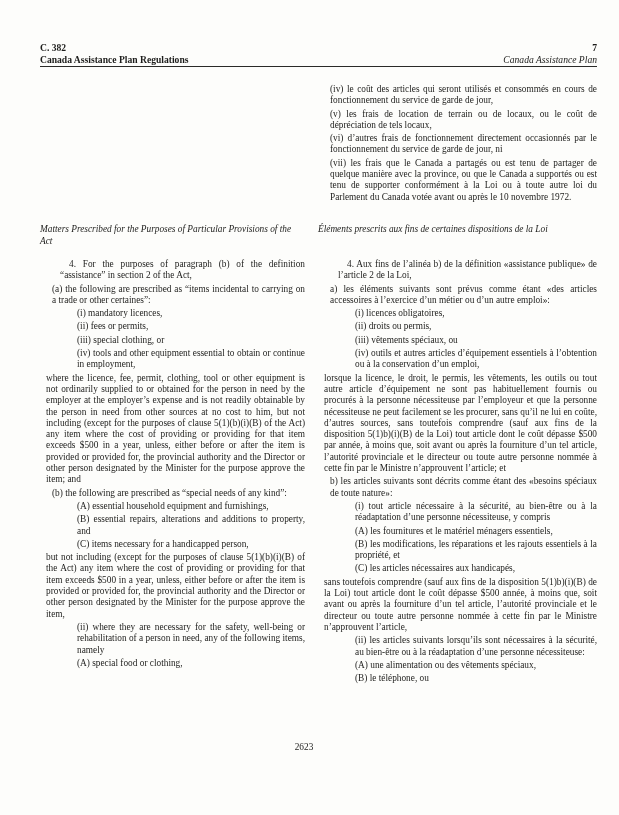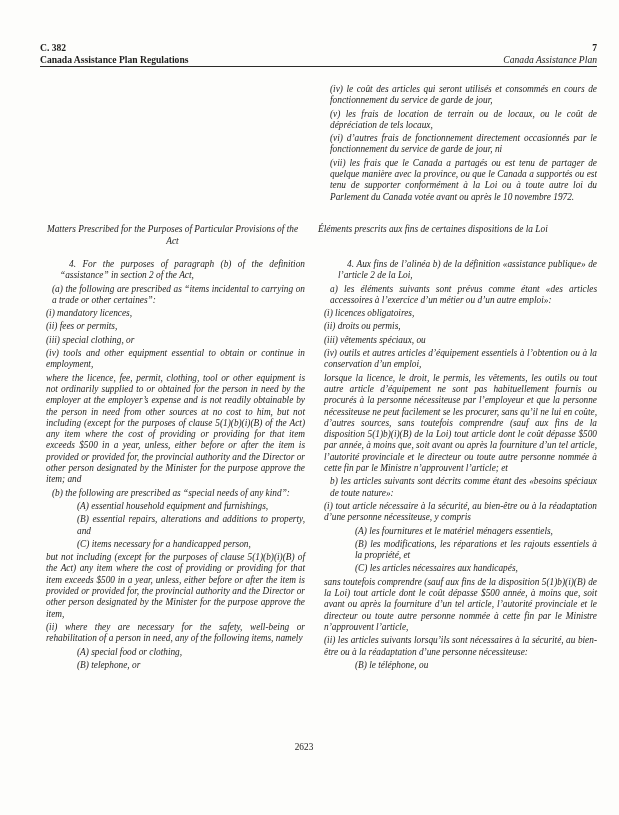--- a/index.html
+++ b/index.html
@@ -41,30 +41,29 @@
   .col-left  { width: 265px; flex: none; }
   .col-right { flex: 1; }
   .col-spacer { height: 140px; }
   .col-carryover { height: 140px; overflow: hidden; }
   .col-heading-box { height: 27px; margin-bottom: 8px; }
   .heading {
     font-style: italic;
     font-size: 9.3px;
     line-height: 11.5px;
   }
-  .heading.centered { text-align: center; }
+  .heading.centered { text-align: left; }
   .para {
     text-align: justify;
     margin-bottom: 2px;
-    font-style: italic;
   }
   .lvl-num   { text-indent: 9px; margin-top: 1px; margin-left: 20px; }
   .lvl-flush { margin-left: 6px; }
   .lvl-a     { margin-left: 12px; }
-  .lvl-i     { margin-left: 6px; }
+  .lvl-i     { margin-left: 37px; }
   .lvl-A     { margin-left: 37px; }
   
   .footer {
     position: absolute;
     top: 742px; left: 0;
     width: 608px;
     text-align: center;
     font-size: 9.3px;
   }
 </style>
@@ -98,21 +97,20 @@
           <p class="para lvl-i">(iii) special clothing, or</p>
           <p class="para lvl-i">(iv) tools and other equipment essential to obtain or continue in employment,</p>
           <p class="para lvl-flush">where the licence, fee, permit, clothing, tool or other equipment is not ordinarily supplied to or obtained for the person in need by the employer at the employer’s expense and is not readily obtainable by the person in need from other sources at no cost to him, but not including (except for the purposes of clause 5(1)(b)(i)(B) of the Act) any item where the cost of providing or providing for that item exceeds $500 in a year, unless, either before or after the item is provided or provided for, the provincial authority and the Director or other person designated by the Minister for the purpose approve the item; and</p>
           <p class="para lvl-a">(b) the following are prescribed as “special needs of any kind”:</p>
           <p class="para lvl-A">(A) essential household equipment and furnishings,</p>
           <p class="para lvl-A">(B) essential repairs, alterations and additions to property, and</p>
           <p class="para lvl-A">(C) items necessary for a handicapped person,</p>
           <p class="para lvl-flush">but not including (except for the purposes of clause 5(1)(b)(i)(B) of the Act) any item where the cost of providing or providing for that item exceeds $500 in a year, unless, either before or after the item is provided or provided for, the provincial authority and the Director or other person designated by the Minister for the purpose approve the item,</p>
           <p class="para lvl-i">(ii) where they are necessary for the safety, well-being or rehabilitation of a person in need, any of the following items, namely</p>
           <p class="para lvl-A">(A) special food or clothing,</p>
-          <p class="para lvl-A">(B) telephone, or</p>
         </div>
     </div>
 
     <div class="col col-right">
       <div class="col-carryover">
           <p class="para lvl-a">(iv) le coût des articles qui seront utilisés et consommés en cours de fonctionnement du service de garde de jour,</p>
           <p class="para lvl-a">(v) les frais de location de terrain ou de locaux, ou le coût de dépréciation de tels locaux,</p>
           <p class="para lvl-a">(vi) d’autres frais de fonctionnement directement occasionnés par le fonctionnement du service de garde de jour, ni</p>
           <p class="para lvl-a">(vii) les frais que le Canada a partagés ou est tenu de partager de quelque manière avec la province, ou que le Canada a supportés ou est tenu de supporter conformément à la Loi ou à toute autre loi du Parlement du Canada votée avant ou après le 10 novembre 1972.</p>
         </div>
@@ -127,20 +125,21 @@
           <p class="para lvl-i">(iii) vêtements spéciaux, ou</p>
           <p class="para lvl-i">(iv) outils et autres articles d’équipement essentiels à l’obtention ou à la conservation d’un emploi,</p>
           <p class="para lvl-flush">lorsque la licence, le droit, le permis, les vêtements, les outils ou tout autre article d’équipement ne sont pas habituellement fournis ou procurés à la personne nécessiteuse par l’employeur et que la personne nécessiteuse ne peut facilement se les procurer, sans qu’il ne lui en coûte, d’autres sources, sans toutefois comprendre (sauf aux fins de la disposition 5(1)b)(i)(B) de la Loi) tout article dont le coût dépasse $500 par année, à moins que, soit avant ou après la fourniture d’un tel article, l’autorité provinciale et le directeur ou toute autre personne nommée à cette fin par le Ministre n’approuvent l’article; et</p>
           <p class="para lvl-a">b) les articles suivants sont décrits comme étant des «besoins spéciaux de toute nature»:</p>
           <p class="para lvl-i">(i) tout article nécessaire à la sécurité, au bien-être ou à la réadaptation d’une personne nécessiteuse, y compris</p>
           <p class="para lvl-A">(A) les fournitures et le matériel ménagers essentiels,</p>
           <p class="para lvl-A">(B) les modifications, les réparations et les rajouts essentiels à la propriété, et</p>
           <p class="para lvl-A">(C) les articles nécessaires aux handicapés,</p>
           <p class="para lvl-flush">sans toutefois comprendre (sauf aux fins de la disposition 5(1)b)(i)(B) de la Loi) tout article dont le coût dépasse $500 année, à moins que, soit avant ou après la fourniture d’un tel article, l’autorité provinciale et le directeur ou toute autre personne nommée à cette fin par le Ministre n’approuvent l’article,</p>
           <p class="para lvl-i">(ii) les articles suivants lorsqu’ils sont nécessaires à la sécurité, au bien-être ou à la réadaptation d’une personne nécessiteuse:</p>
+          <p class="para lvl-A">(A) une alimentation ou des vêtements spéciaux,</p>
           <p class="para lvl-A">(B) le téléphone, ou</p>
         </div>
     </div>
 
   </div>
 
   <div class="footer">2623</div>
 
 </div>
 

